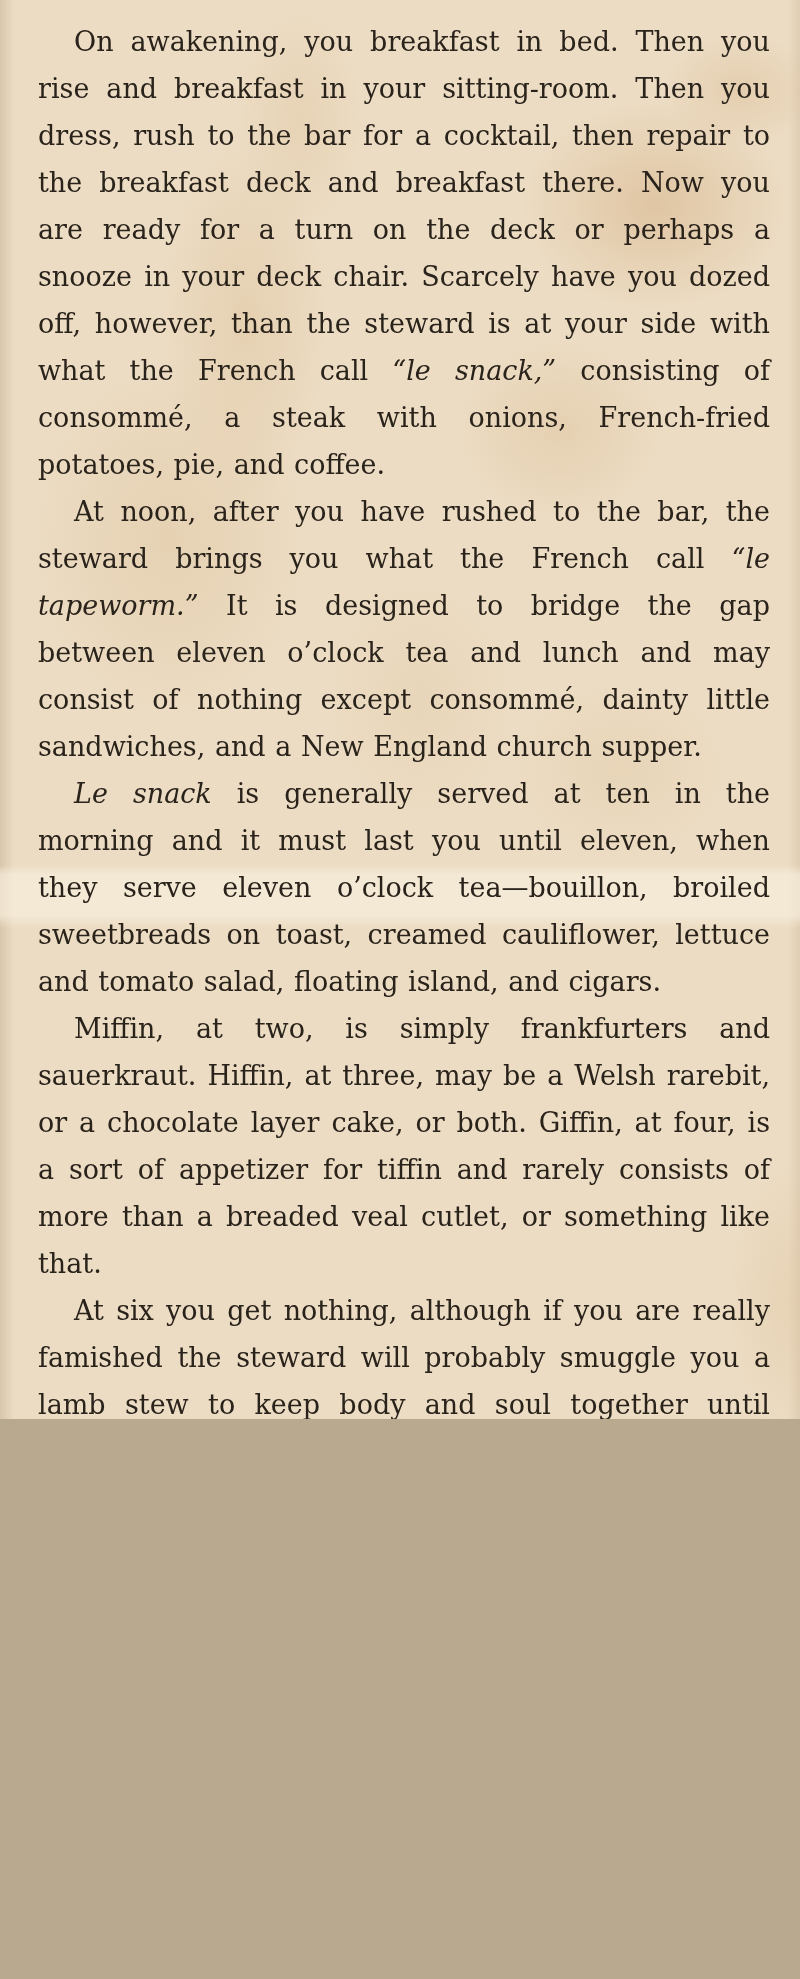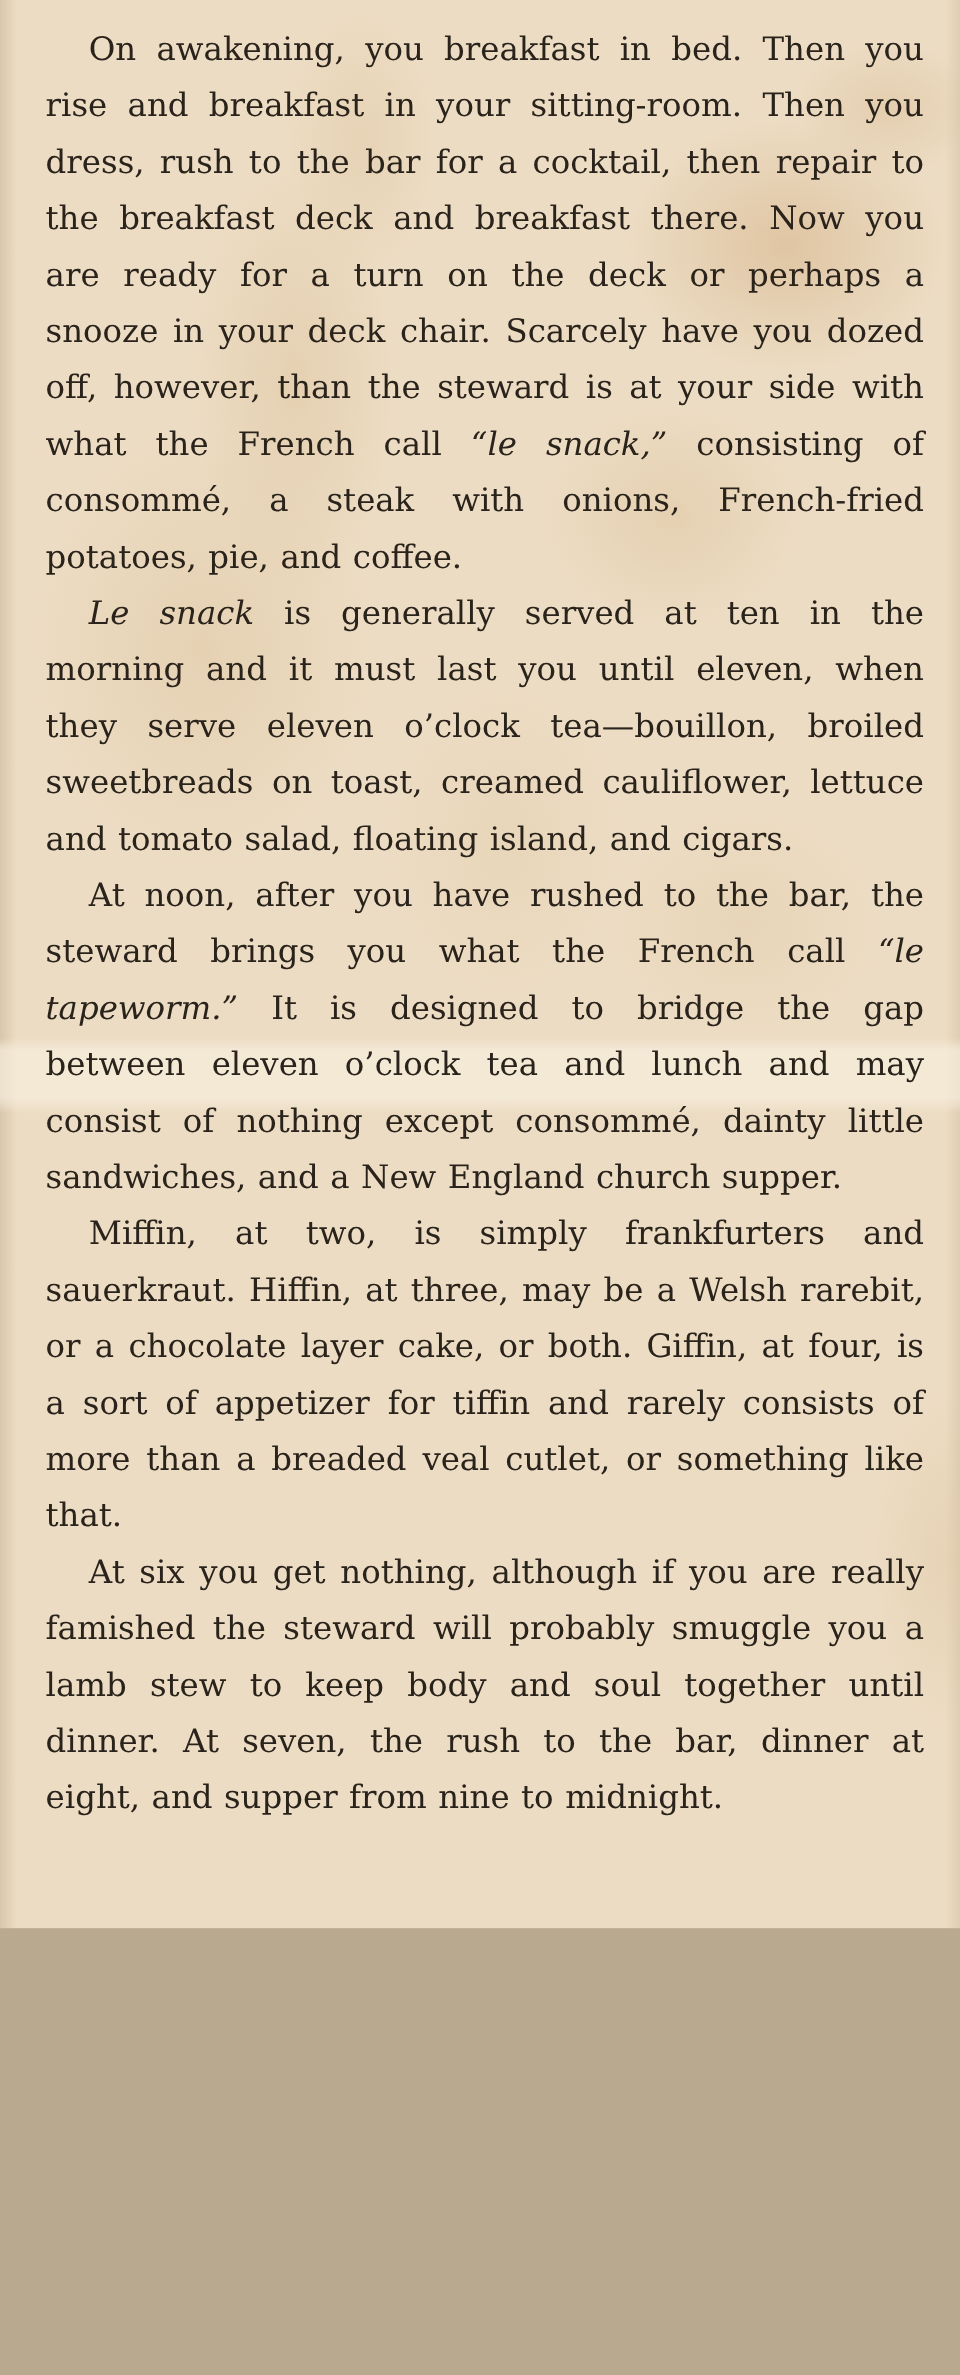--- a/index.html
+++ b/index.html
@@ -3,21 +3,21 @@
 <meta charset="utf-8">
 <style>
   html, body {
     margin: 0;
     padding: 0;
     background: #b9a98e;
   }
   .book-page {
     position: relative;
     width: 800px;
-    height: 1607px;
+    height: 1419px;
     box-sizing: border-box;
     padding: 18px 30px 0 38px;
     overflow: hidden;
     background-color: #ecdcc3;
     background-image:
       
       linear-gradient(180deg,
         rgba(248,240,223,0) 865px,
         rgba(248,240,223,0.65) 875px,
         rgba(248,240,223,0.65) 915px,
@@ -58,23 +58,23 @@
   }
 </style>
 </head>
 <body>
 
 <div class="book-page">
   <article>
 
     <p><span>On awakening, you breakfast in bed. Then you rise and breakfast in your sitting-room. Then you dress, rush to the bar for a cocktail, then repair to the breakfast deck and breakfast there. Now you are ready for a turn on the deck or perhaps a snooze in your deck chair. Scarcely have you dozed off, however, than the steward is at your side with what the French call </span><span class="italic">“le snack,”</span><span> consisting of consommé, a steak with onions, French-fried potatoes, pie, and coffee.</span></p>
 
+    <p><span>At noon, after you have rushed to the bar, the steward brings you what the French call </span><span class="italic">“le tapeworm.”</span><span> It is designed to bridge the gap between eleven o’clock tea and lunch and may consist of nothing except consommé, dainty little sandwiches, and a New England church supper.</span></p>
+
     <p><span class="italic">Le snack</span><span> is generally served at ten in the morning and it must last you until eleven, when they serve eleven o’clock tea—bouillon, broiled sweetbreads on toast, creamed cauliflower, lettuce and tomato salad, floating island, and cigars.</span></p>
-
-    <p><span>At noon, after you have rushed to the bar, the steward brings you what the French call </span><span class="italic">“le tapeworm.”</span><span> It is designed to bridge the gap between eleven o’clock tea and lunch and may consist of nothing except consommé, dainty little sandwiches, and a New England church supper.</span></p>
 
 
 
     <p><span>Miffin, at two, is simply frankfurters and sauerkraut. Hiffin, at three, may be a Welsh rarebit, or a chocolate layer cake, or both. Giffin, at four, is a sort of appetizer for tiffin and rarely consists of more than a breaded veal cutlet, or something like that.</span></p>
 
 
     <p><span>At six you get nothing, although if you are really famished the steward will probably smuggle you a lamb stew to keep body and soul together until dinner. At seven, the rush to the bar, dinner at eight, and supper from nine to midnight.</span></p>
 
   </article>
 </div>

